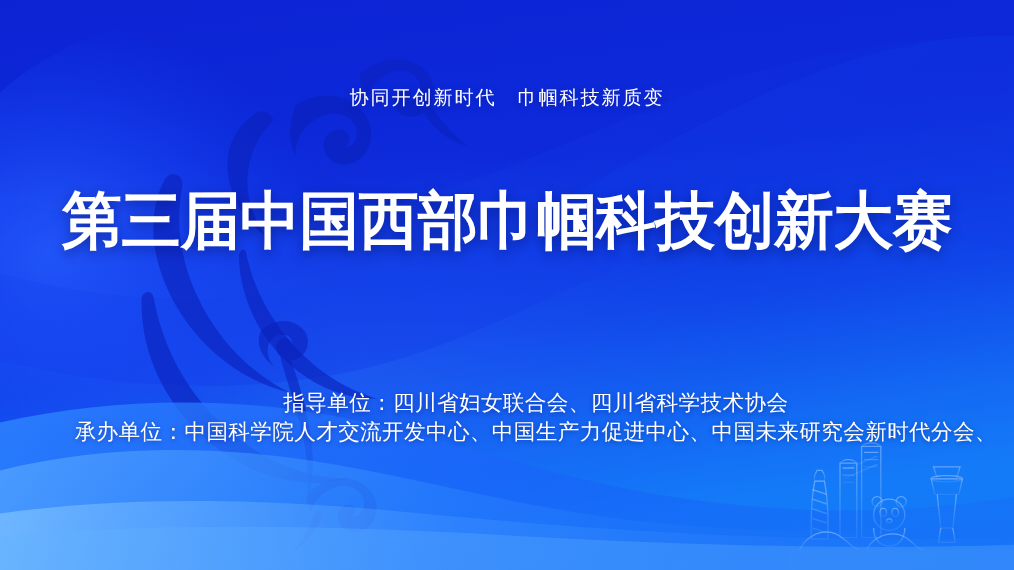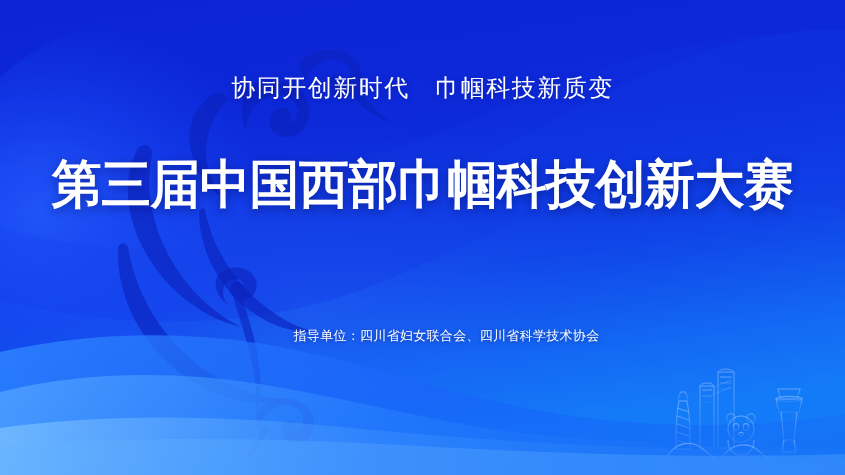--- a/index.html
+++ b/index.html
@@ -12,39 +12,39 @@
   #poster{
     position:relative;width:845px;height:475px;overflow:hidden;
     background:linear-gradient(175deg,#0d26d6 0%,#0c2ad8 35%,#0f46e8 62%,#1268f2 82%,#1478f7 100%);
   }
   .svgfull{position:absolute;left:0;top:0;width:845px;height:475px;}
 
   
   .content{position:absolute;left:0;top:0;width:845px;height:475px;}
   #subtitle{
     position:absolute;top:72px;left:0;width:845px;text-align:center;
-    font-size:24px;letter-spacing:1.5px;color:#ffffff;font-weight:400;
+    font-size:16px;letter-spacing:1.5px;color:#ffffff;font-weight:400;
     text-shadow:0 1px 6px rgba(0,10,90,.35);
     white-space:pre;
   }
   #main-title{
     position:absolute;top:150px;left:0;width:845px;text-align:center;
     font-size:52px;font-weight:700;color:#ffffff;letter-spacing:-0.5px;
     text-shadow:0 3px 10px rgba(0,8,80,.45);
     white-space:nowrap;
     transform:scaleX(0.96);
   }
   #date-line{
     position:absolute;top:262px;left:0;width:845px;text-align:center;
     font-size:26px;font-weight:500;color:#ffffff;letter-spacing:1px;
     text-shadow:0 2px 7px rgba(0,8,80,.4);
   }
   .org-block{position:absolute;top:324px;left:0;width:845px;text-align:center;}
   .org-line{
-    font-size:13px;color:#ffffff;line-height:24px;letter-spacing:.3px;
+    font-size:18px;color:#ffffff;line-height:24px;letter-spacing:.3px;
     text-shadow:0 1px 4px rgba(0,10,90,.45);
     white-space:nowrap;
     margin-left:48px;
   }
 </style>
 </head>
 <body>
 
 <div id="poster">
 
@@ -204,16 +204,17 @@
 
   <div class="content">
 
     <div id="subtitle">协同开创新时代　巾帼科技新质变</div>
 
     <div id="main-title">第三届中国西部巾帼科技创新大赛</div>
 
 
     <div class="org-block">
       <div class="org-line">指导单位：四川省妇女联合会、四川省科学技术协会</div>
+      <div class="org-line">承办单位：中国科学院人才交流开发中心、中国生产力促进中心、中国未来研究会新时代分会、</div>
     </div>
 
   </div>
 </div>
 
 </body></html>

